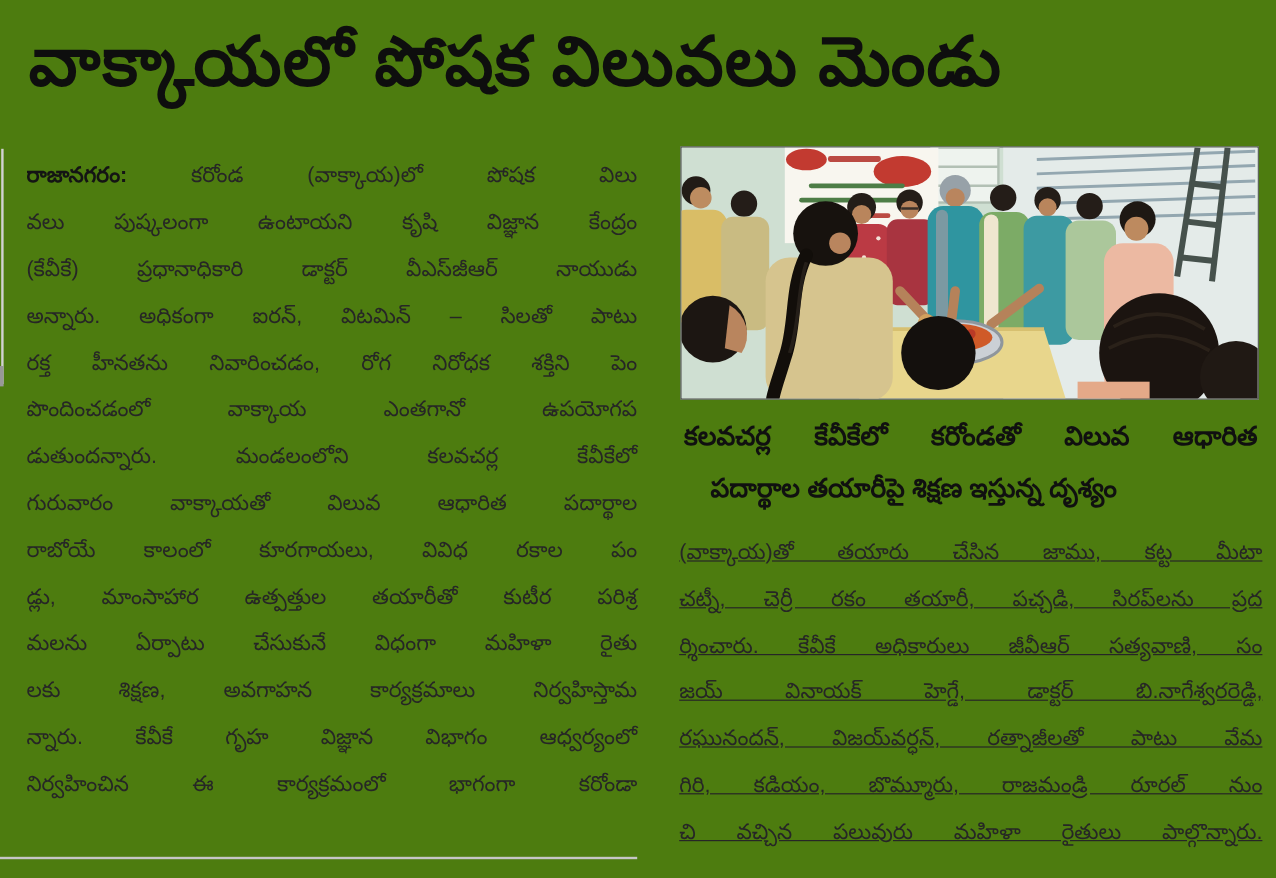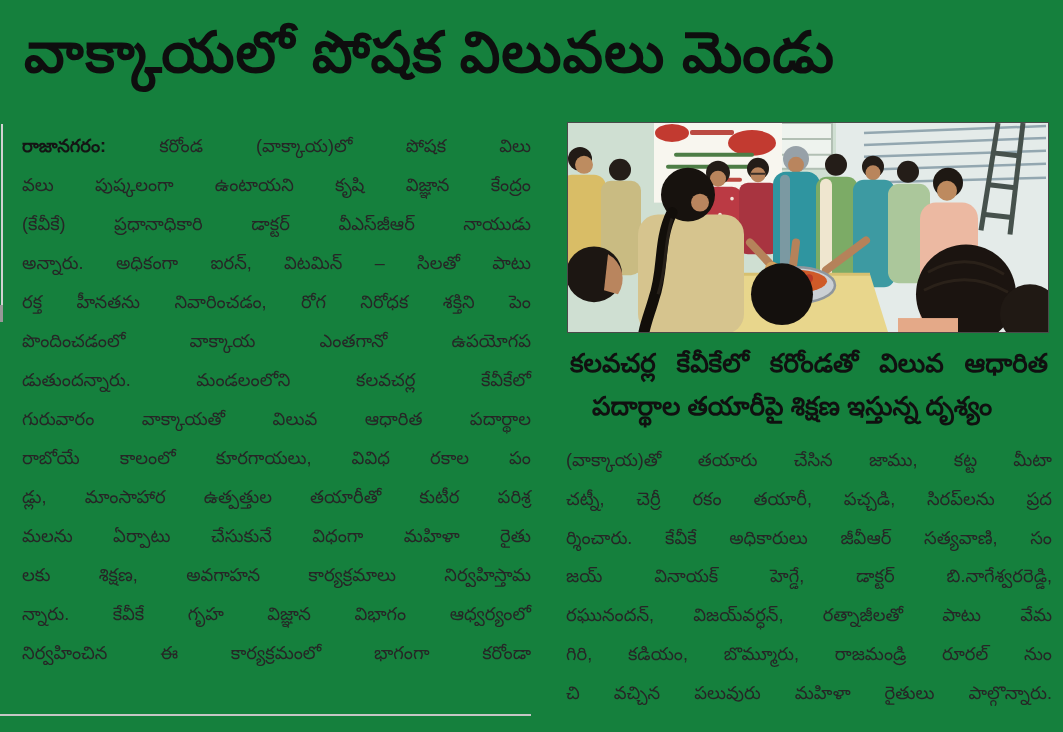--- a/index.html
+++ b/index.html
@@ -1,45 +1,45 @@
 <!DOCTYPE html>
 <html><head>
 <meta charset="utf-8">
 <style>
   html,body { margin:0; padding:0; background:#ffffff; }
   .page {
     position:relative; width:1063px; height:732px;
-    background:#15803d; overflow:hidden;
+    background:#4d7c0f; overflow:hidden;
     font-family:"Liberation Sans", sans-serif;
     color:#222;
   }
   .headline {
     position:absolute; left:24px; top:2px; width:1024px; margin:0;
     font-size:57px; font-weight:700; color:#0e0e0e;
     line-height:100px; white-space:nowrap; letter-spacing:1px;
   }
   .col { position:absolute; }
   .col.left  { left:22px;  top:127px; width:509px; }
   .col.right { left:566px; top:441px; width:486px; }
   .bodyline {
     font-size:18px; line-height:39px; height:39px; color:#262626;
     text-align:justify; text-align-last:justify; white-space:nowrap;
     overflow:visible;
   }
-  .col.right .bodyline { line-height:38.8px; height:38.8px; }
+  .col.right .bodyline { line-height:38.8px; height:38.8px;text-decoration:underline; }
   .dateline { font-weight:700; color:#141414; }
   .photo {
     position:absolute; left:567px; top:122px; width:482px; height:211px;
     margin:0; border:1px solid #4a4a4a; box-sizing:border-box;
     background:#cfdfd2;
   }
   .photo svg { display:block; width:100%; height:100%; }
   .caption {
     position:absolute; left:570px; top:342px; width:478px;
-    font-size:26px; font-weight:700; color:#101010;
+    font-size:22px; font-weight:700; color:#101010;
   }
   .capline {
     line-height:43px; height:43px; white-space:nowrap;
     text-align:justify; text-align-last:justify;
   }
   .capline:last-child { text-align-last:left;margin-left:22px; }
   .v-edge-line {
     position:absolute; left:1px; top:124px; width:2px; height:196px;
     background:#d2d2d2;
   }

